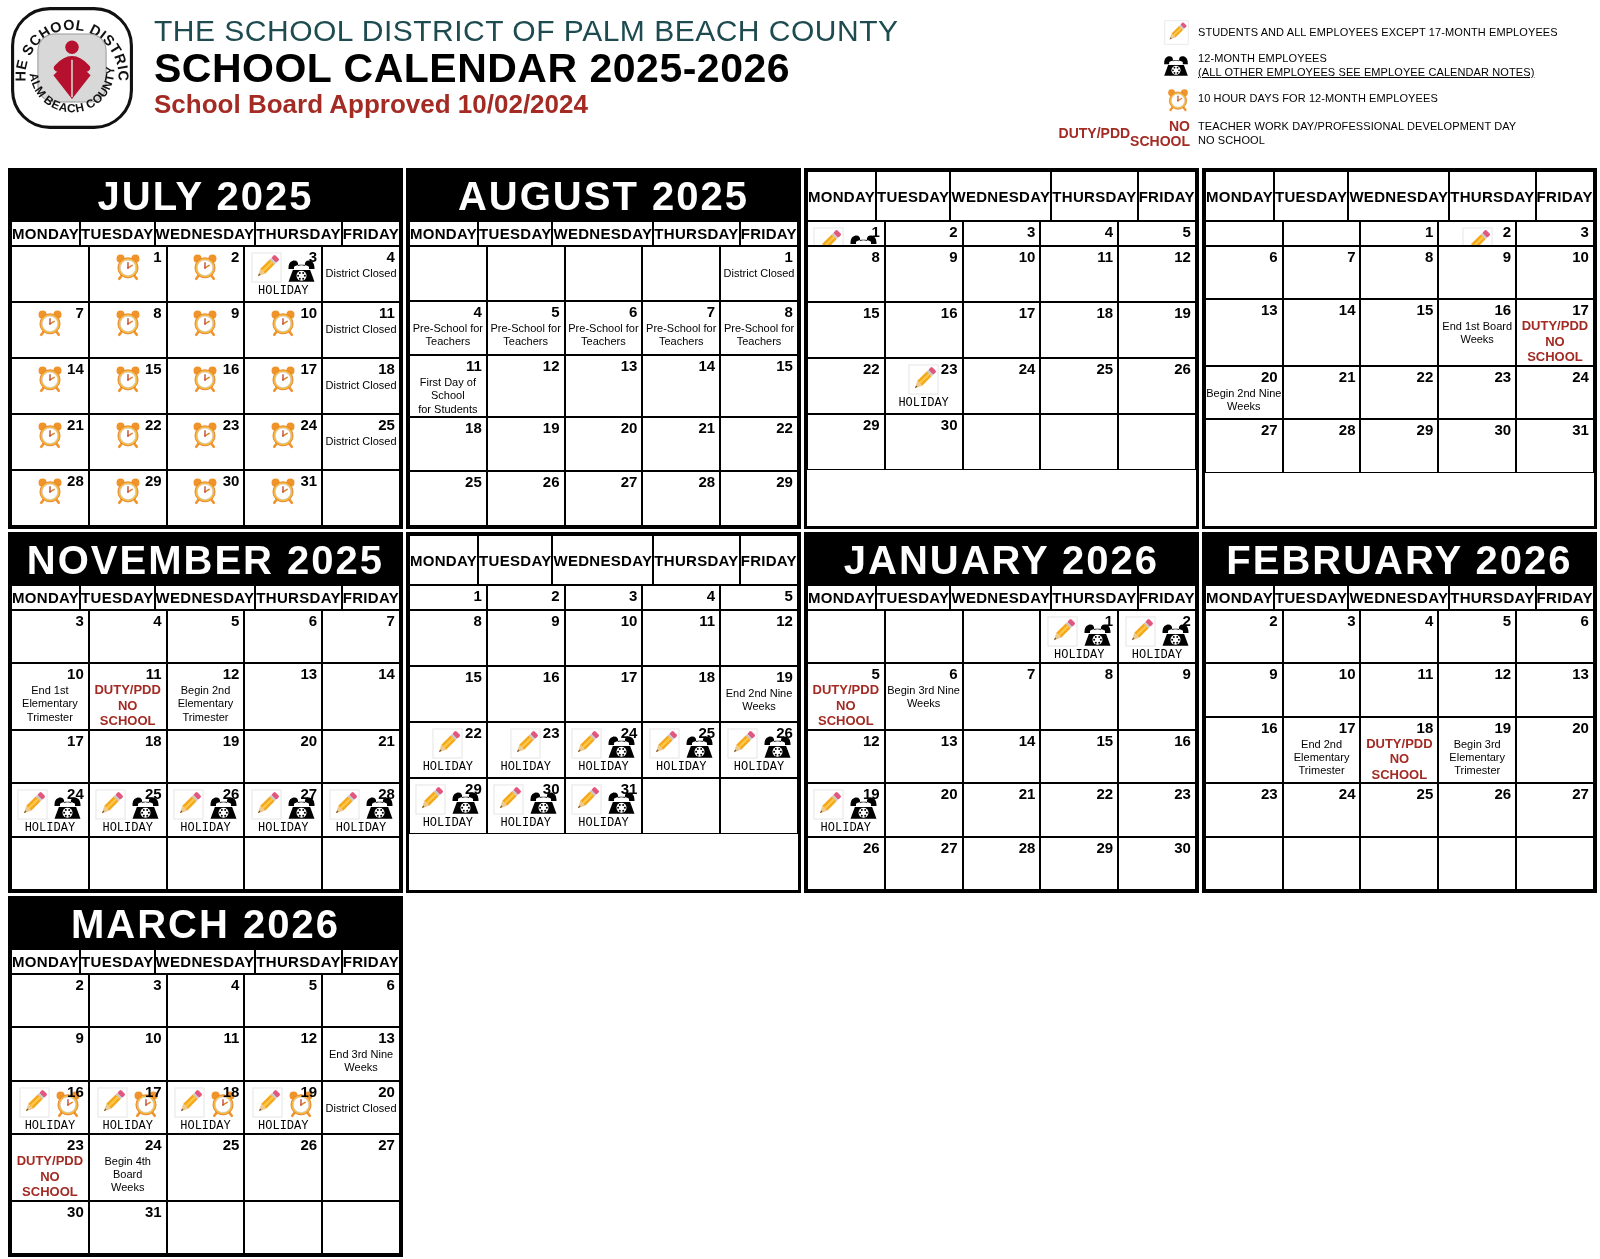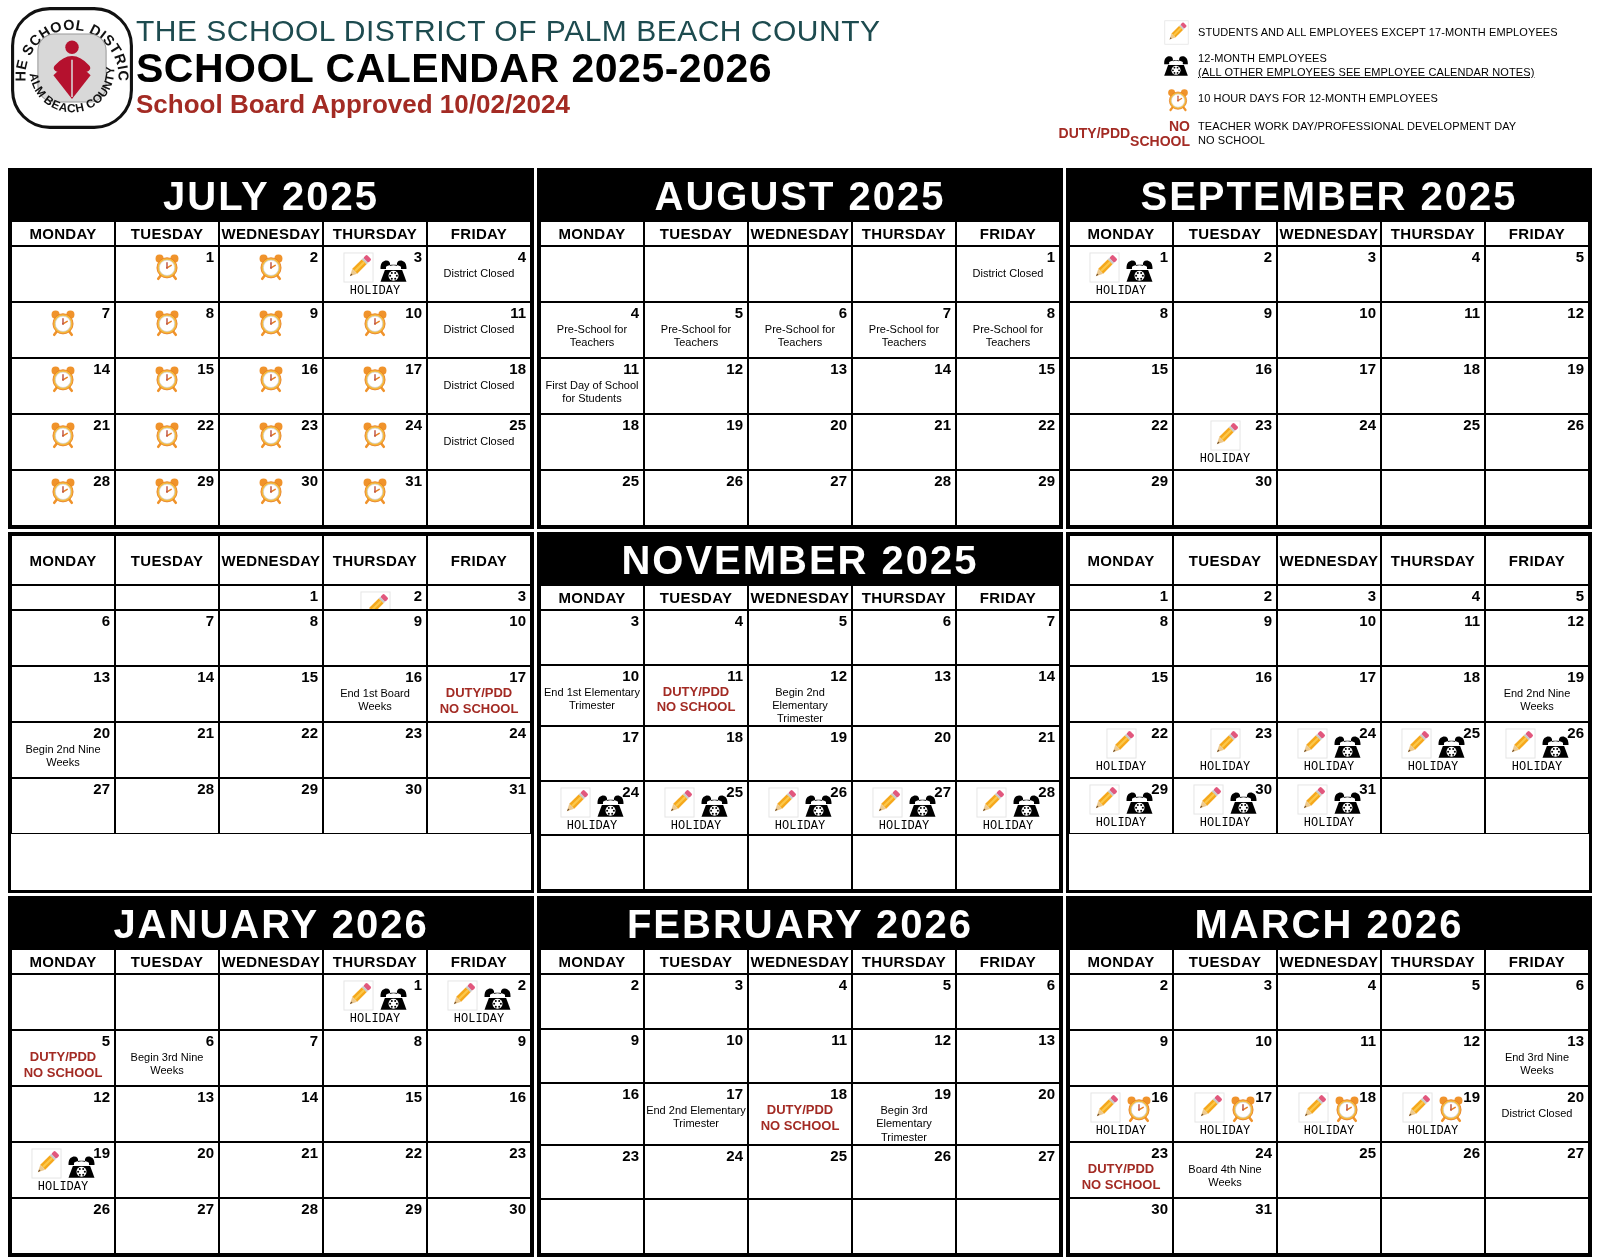--- a/index.html
+++ b/index.html
@@ -6,40 +6,40 @@
     --accent-red:#a32b24; --header-teal:#1d4b4f; --bar-black:#000000;
     --logo-red:#b5112e; --logo-gray:#d8d8d8;
   }
   *{box-sizing:border-box;}
   html,body{margin:0;padding:0;}
   body{width:1600px;height:1259px;background:#fff;overflow:hidden;
        font-family:"Liberation Sans",sans-serif;color:#000;}
   
   .hd{display:flex;align-items:flex-start;height:168px;padding:6px 10px 0 8px;}
   .logo{width:128px;height:124px;flex:0 0 auto;}
-  .titles{flex:1 1 auto;padding-top:8px;}
+  .titles{margin-left:18px;flex:1 1 auto;padding-top:8px;}
   .t1{color:var(--header-teal,#1d4b4f);font-size:30px;font-weight:normal;letter-spacing:.5px;line-height:1.1;}
   .t2{color:#000;font-size:41px;font-weight:bold;letter-spacing:.5px;line-height:1.05;}
   .t3{color:var(--accent-red,#a32b24);font-size:26px;font-weight:bold;line-height:1.15;}
   .legend{flex:0 0 500px;padding-top:14px;display:grid;grid-template-columns:100px 1fr;row-gap:7px;column-gap:8px;align-items:center;}
   .lic{justify-self:end;display:flex;align-items:center;}
   .ltext{font-size:11px;line-height:1.25;letter-spacing:.1px;}
   .ul{text-decoration:underline;}
   .red-marker{color:var(--accent-red,#a32b24);font-weight:bold;font-size:14px;line-height:1.1;text-align:right;}
   
   .ic{display:block;width:100%;height:100%;}
   .icw{display:inline-block;}
   .icw.pencil{width:33px;height:31px;background:#fff;}
   .icw.phone{width:31px;height:25px;}
   .icw.clock{width:28px;height:29px;}
   .legend .icw.pencil{width:27px;height:25px;}
   .legend .icw.phone{width:28px;height:23px;}
   .legend .icw.clock{width:24px;height:25px;}
   
-  .calendar{margin:0 8px;display:grid;grid-template-columns:repeat(3,1fr);
+  .calendar{margin:0 8px;display:grid;grid-template-columns:repeat(4,1fr);
             grid-template-rows:repeat(3,361px);gap:3px;}
   .month{border:3px solid #000;display:grid;grid-template-rows:50px 25px repeat(5,1fr);background:#fff;}
   .mtitle{background:var(--bar-black,#000);color:#fff;font-weight:bold;font-size:40px;
           letter-spacing:2px;text-align:center;line-height:50px;}
   .wdays,.week{display:grid;grid-template-columns:repeat(5,1fr);}
   .wday{border:1.5px solid #000;font-weight:bold;font-size:15px;text-align:center;
         display:flex;align-items:center;justify-content:center;letter-spacing:.3px;}
   .cell{border:1.5px solid #000;position:relative;display:flex;flex-direction:column;
         align-items:center;overflow:hidden;}
   .dnum{position:absolute;top:1px;right:4px;font-weight:bold;font-size:15px;}
@@ -510,21 +510,20 @@
         </div>
         <div class="cell">
           <span class="dnum">28</span>
         </div>
         <div class="cell">
           <span class="dnum">29</span>
         </div>
       </div>
     </section>
     <section class="month">
-      <div class="mtitle">SEPTEMBER 2025</div>
       <div class="wdays">
         <div class="wday">MONDAY</div>
         <div class="wday">TUESDAY</div>
         <div class="wday">WEDNESDAY</div>
         <div class="wday">THURSDAY</div>
         <div class="wday">FRIDAY</div>
       </div>
       <div class="week">
         <div class="cell">
           <span class="dnum">1</span>
@@ -1442,21 +1441,21 @@
         <div class="cell">
           <span class="dnum">23</span>
           <div class="note red">
             <div>DUTY/PDD</div>
             <div>NO SCHOOL</div>
           </div>
         </div>
         <div class="cell">
           <span class="dnum">24</span>
           <div class="note">
-            <div>Board 4th Nine</div>
+            <div>Begin 4th Board</div>
             <div>Weeks</div>
           </div>
         </div>
         <div class="cell">
           <span class="dnum">25</span>
         </div>
         <div class="cell">
           <span class="dnum">26</span>
         </div>
         <div class="cell">

